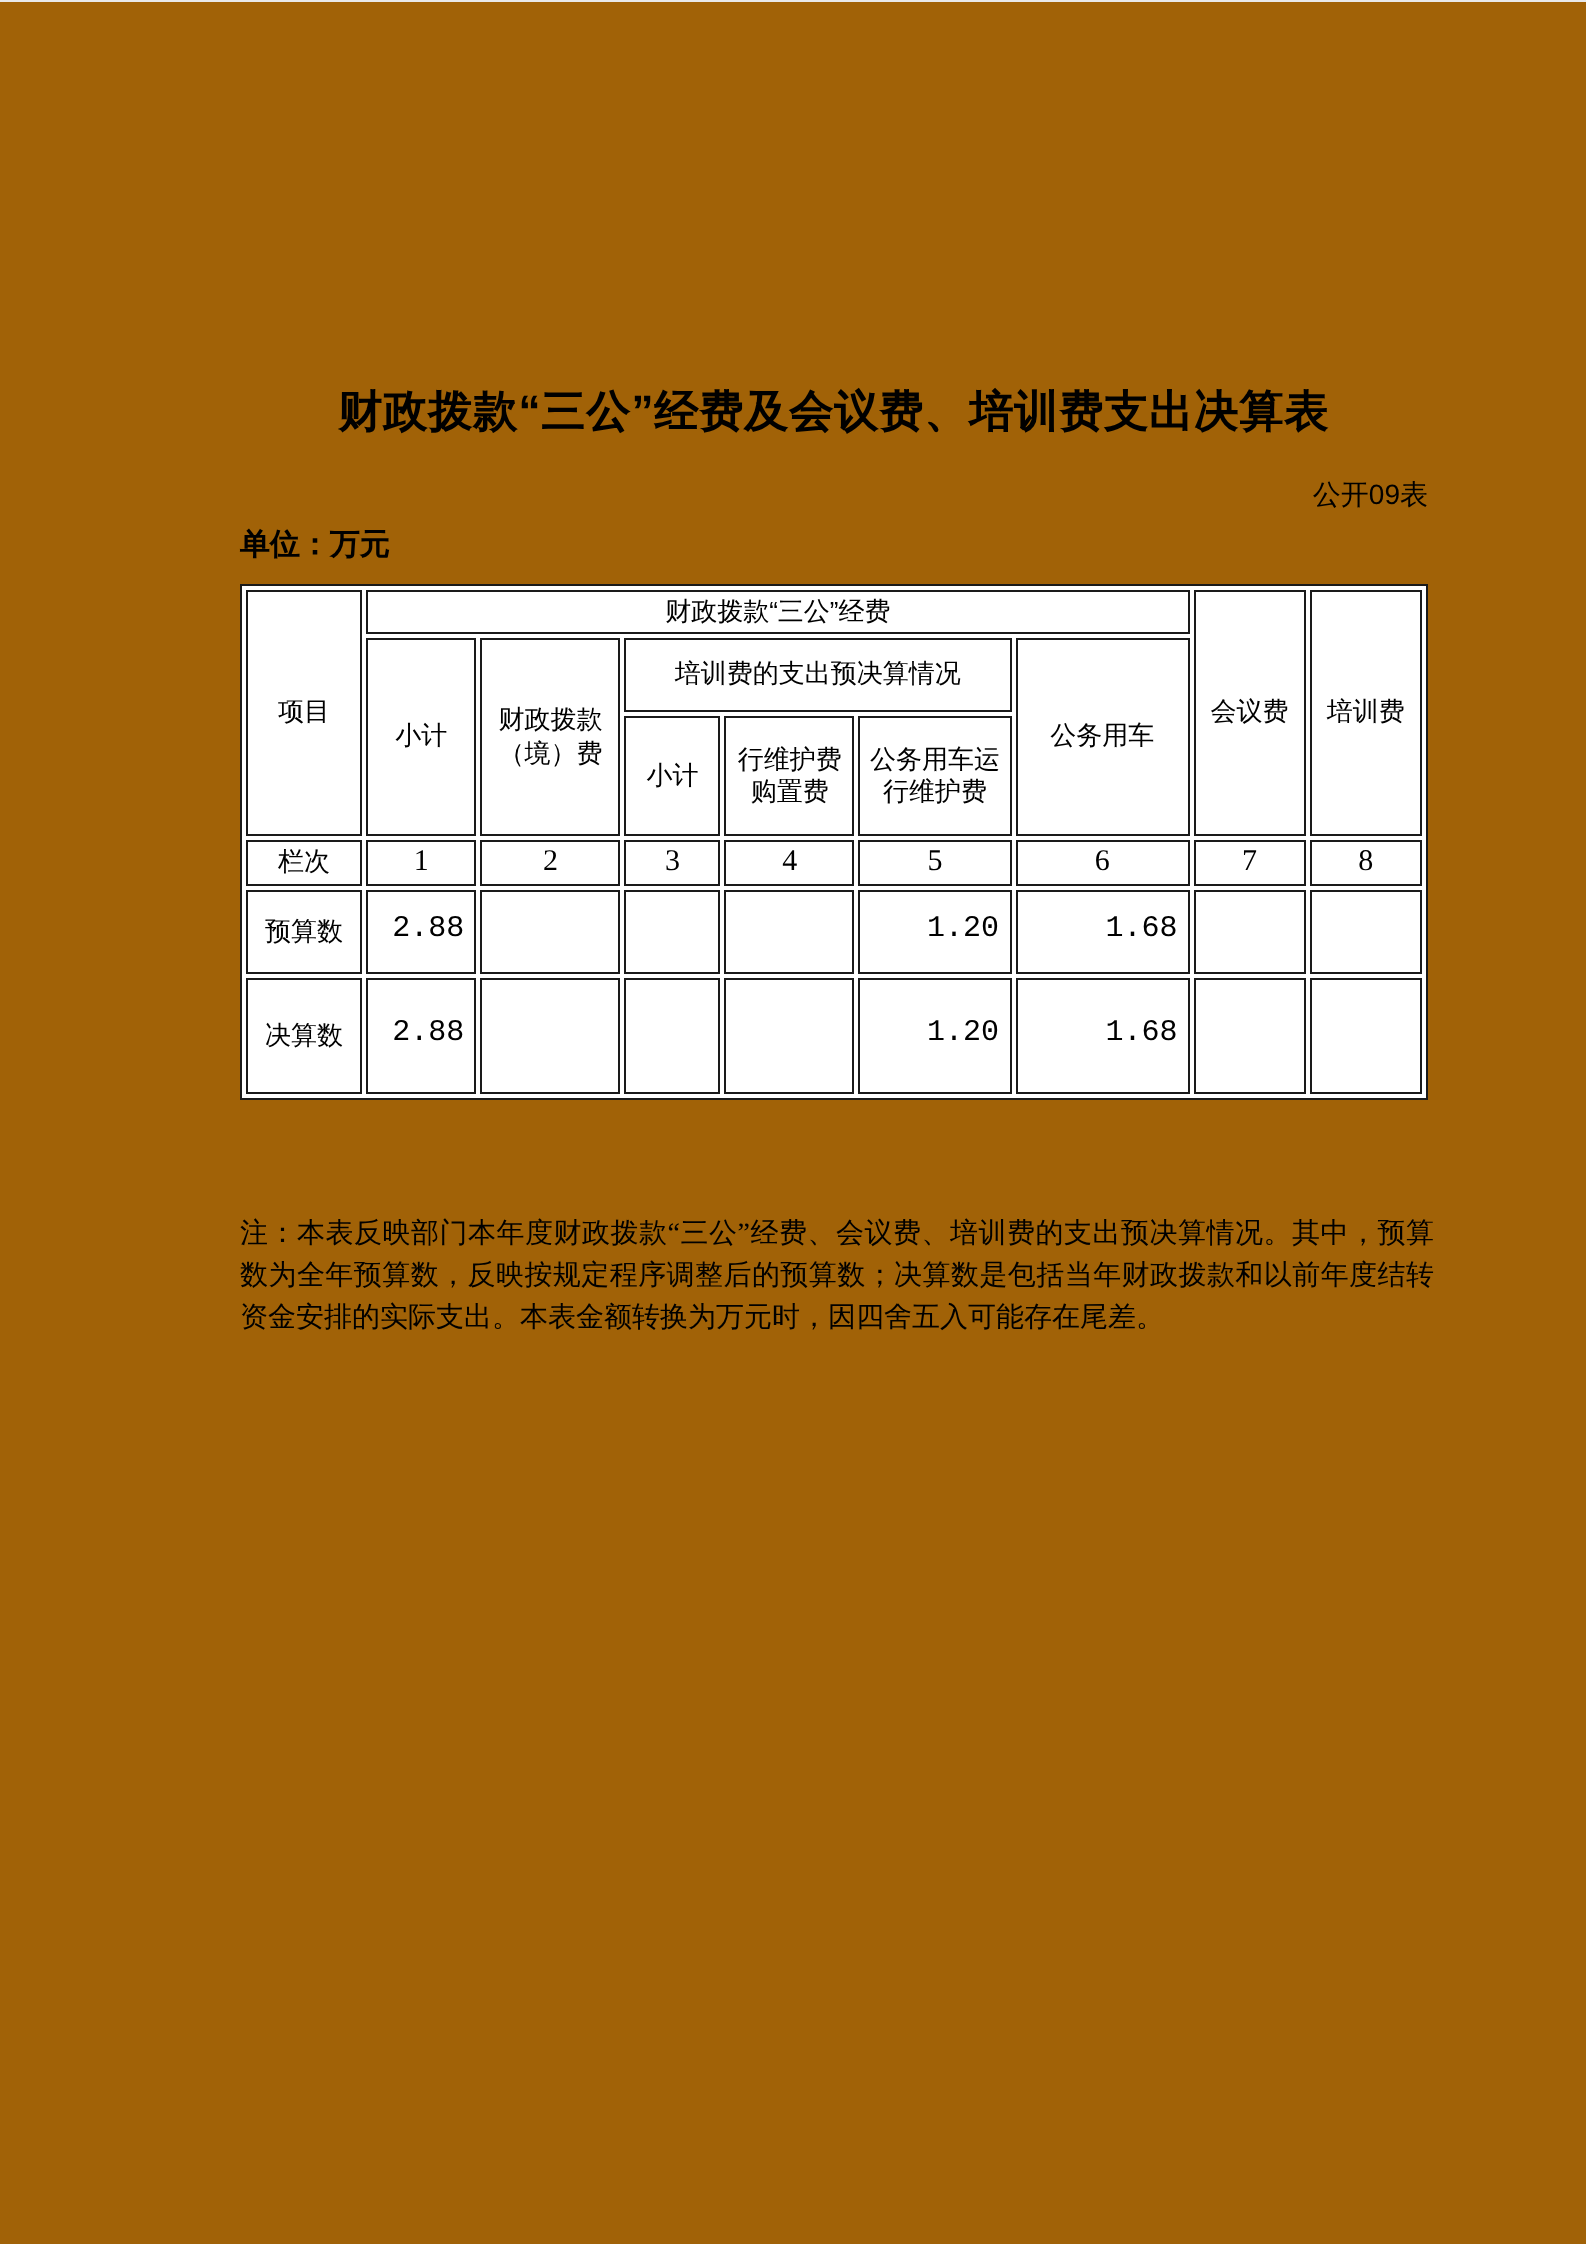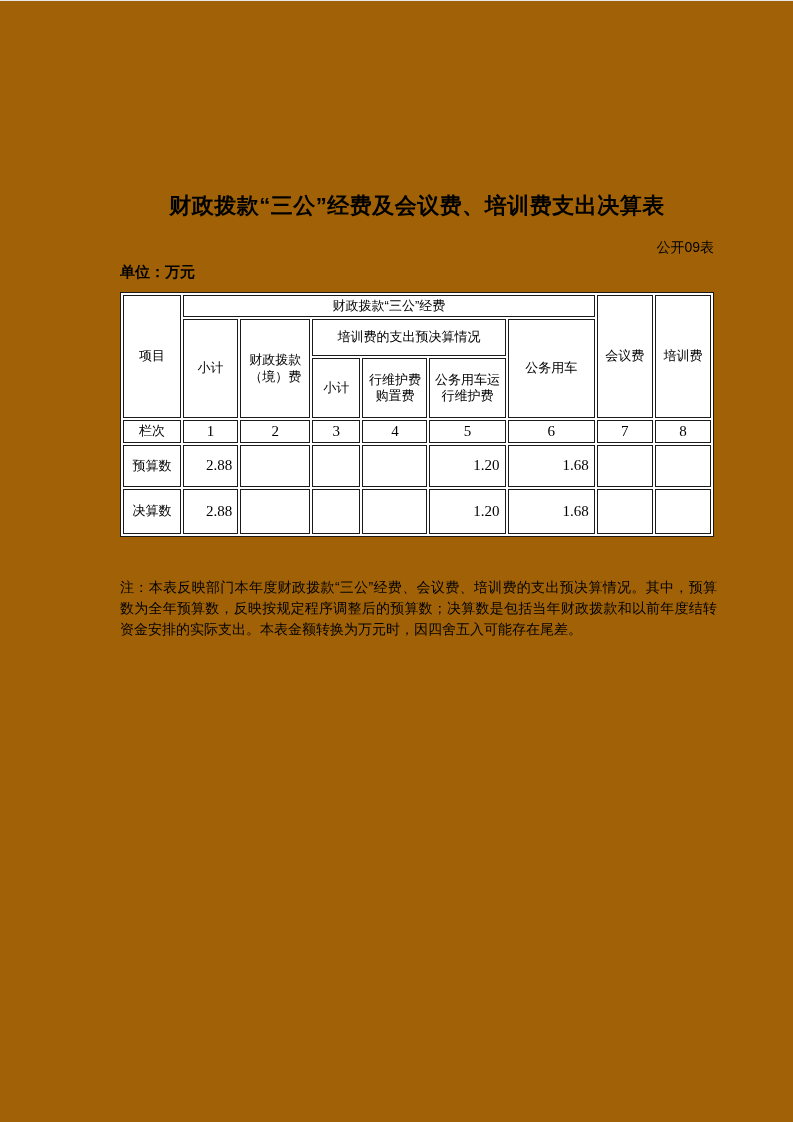--- a/index.html
+++ b/index.html
@@ -71,31 +71,31 @@
     line-height: 1.25;
     padding: 1px;
     white-space: pre-line;
     overflow: hidden;
   }
   table.report td.num {
     font-family: "Liberation Serif", "DejaVu Serif", serif;
     font-size: 15px;
   }
   table.report td.val {
-    font-family: Liberation Serif, serif;
+    font-family: Liberation Mono, monospace;
     font-size: 15px;
     text-align: right;
     padding-right: 5px;
   }
   .note {
     position: absolute;
-    top: 577px;
+    top: 607px;
     left: 0;
     width: 597px;
-    font-family: Liberation Sans, sans-serif;
+    font-family: Liberation Serif, serif;
     font-size: 14px;
     line-height: 21px;
     text-align: justify;
   }
 </style>
 </head>
 <body>
 
 <div class="page">
   <div class="top-edge"></div>
@@ -157,21 +157,21 @@
           <td>预算数</td>
           <td class="val">2.88</td>
           <td class="val"></td>
           <td class="val"></td>
           <td class="val"></td>
           <td class="val">1.20</td>
           <td class="val">1.68</td>
           <td class="val"></td>
           <td class="val"></td>
         </tr>
-        <tr style="height:45px">
+        <tr style="height:58px">
           <td>决算数</td>
           <td class="val">2.88</td>
           <td class="val"></td>
           <td class="val"></td>
           <td class="val"></td>
           <td class="val">1.20</td>
           <td class="val">1.68</td>
           <td class="val"></td>
           <td class="val"></td>
         </tr>

